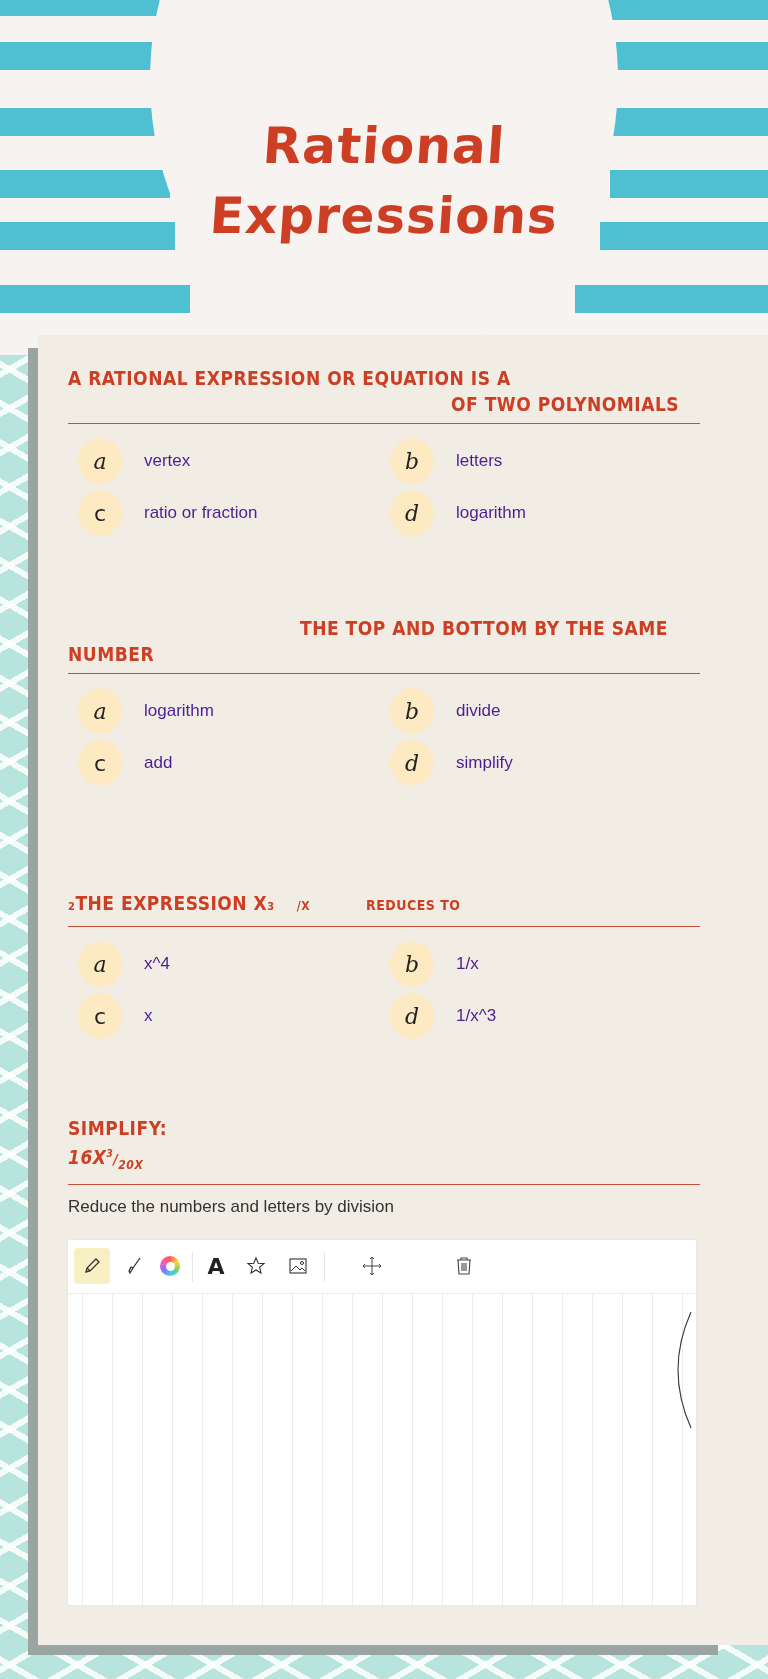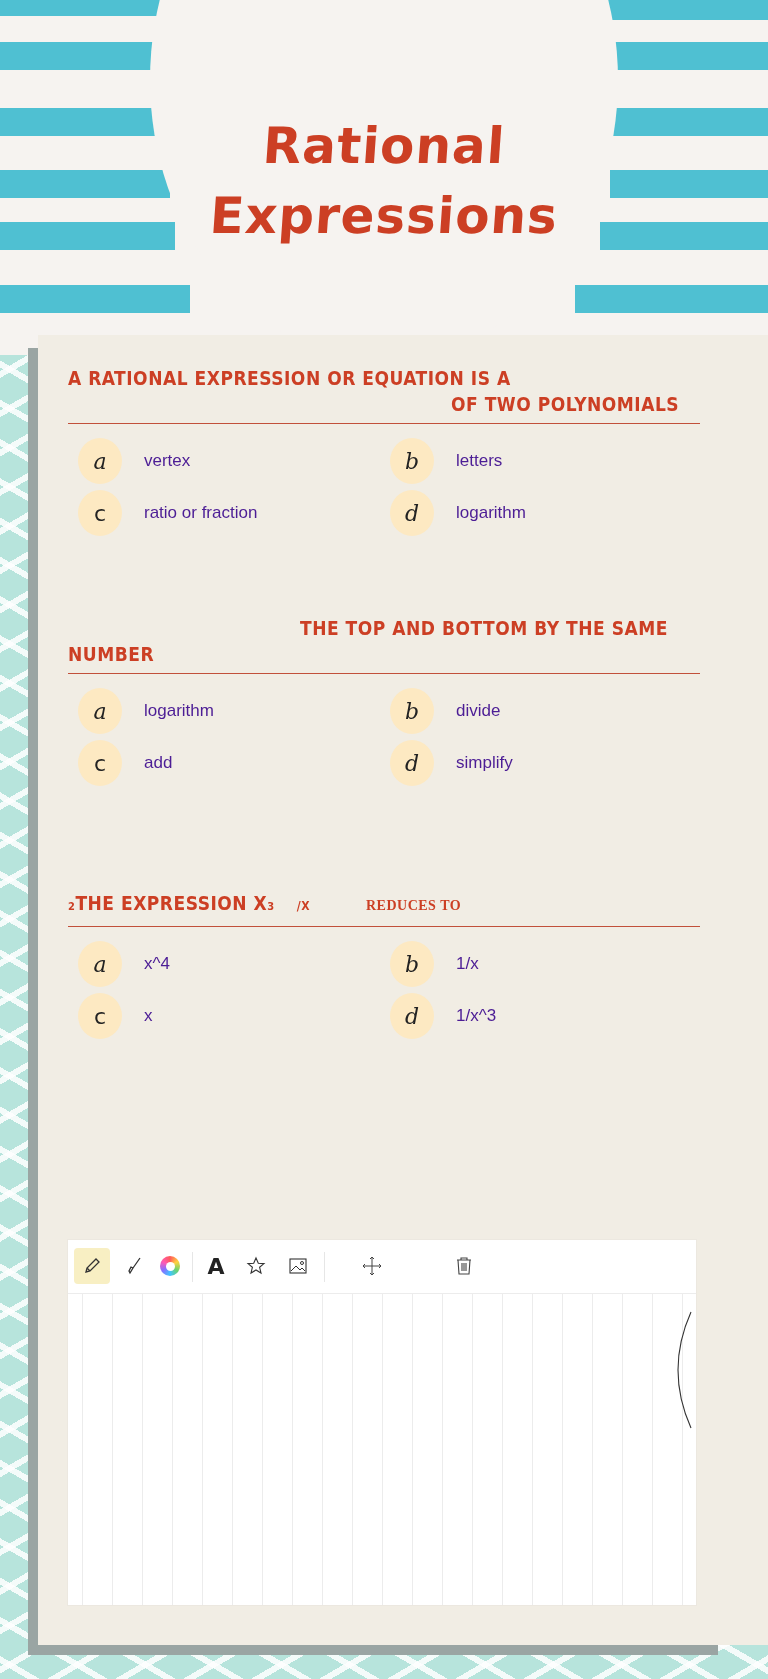--- a/index.html
+++ b/index.html
@@ -107,21 +107,21 @@
         </div>
     </div>
   </div>
 
   <div class="q" style="top:555px;">
     <div class="qtext" style="display:flex;align-items:baseline;">
       <sup style="font-size:11px;">2</sup>
       <span>The expression x</span>
       <sup style="font-size:11px;">3</sup>
       <span style="font-size:12px;margin-left:22px;">/x</span>
-      <span style="font-size:14px;margin-left:56px;font-family:Liberation Serif, serif;">reduces to</span>
+      <span style="font-size:14px;margin-left:56px;">reduces to</span>
     </div>
     <div class="rule"></div>
     <div class="opts">
       <div class="opt">
           <span class="badge">a</span>
           <span class="otext">x^4</span>
         </div>
       <div class="opt">
           <span class="badge">b</span>
           <span class="otext">1/x</span>
@@ -130,20 +130,30 @@
           <span class="badge" style="font-style:normal;font-family:'DejaVu Sans',sans-serif;">c</span>
           <span class="otext">x</span>
         </div>
       <div class="opt">
           <span class="badge">d</span>
           <span class="otext">1/x^3</span>
         </div>
     </div>
   </div>
 
+  <div class="q" style="top:780px;">
+    <div class="qtext">
+      <div>Simplify:</div>
+      <div style="font-style:italic;">
+        <span>16x</span><sup style="font-size:10px;">3</sup><span style="font-size:14px;">/</span><sub style="font-size:12px;">20x</sub>
+      </div>
+    </div>
+    <div class="rule"></div>
+    <div class="hint">Reduce the numbers and letters by division</div>
+  </div>
 
   <div class="canvas">
     <div class="toolbar">
       <div class="tool active" style="left:6px;">
         <svg width="20" height="20" viewBox="0 0 20 20">
             <path d="M4 16 L5 12 L14 3 L17 6 L8 15 Z M5 12 L8 15" fill="none" stroke="#333" stroke-width="1.3"></path>
           </svg>
       </div>
       <div class="tool" style="left:48px;">
         <svg width="20" height="20" viewBox="0 0 20 20">

